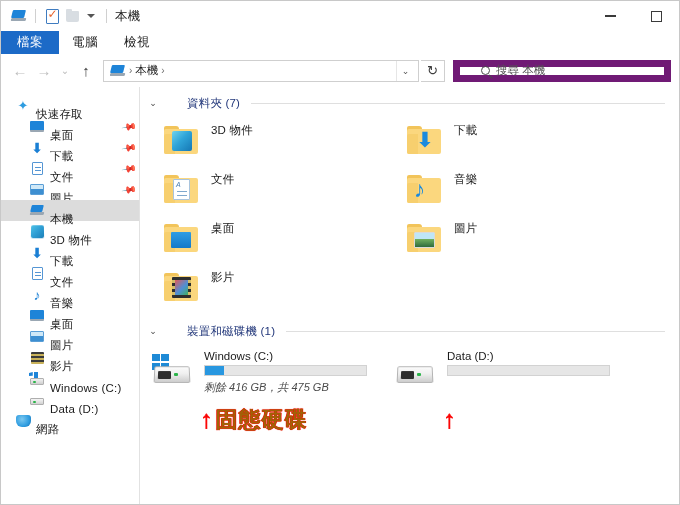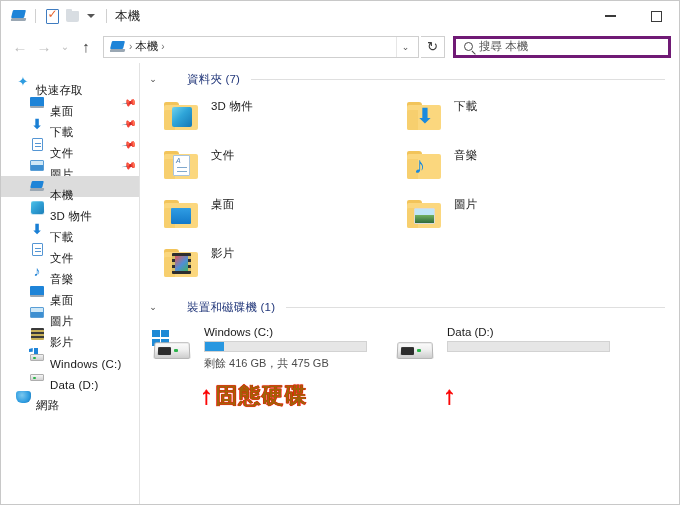--- a/index.html
+++ b/index.html
@@ -125,22 +125,22 @@
     width: 18px; height: 20px; display: flex; align-items: center;
     justify-content: center; font-size: 9px; color: #555;
     border-left: 1px solid #e6e6e6;
   }
   .refreshbtn {
     width: 24px; height: 22px; border: 1px solid #cfcfcf; border-left: none;
     display: flex; align-items: center; justify-content: center;
     font-size: 13px; color: #3d3d3d; background: #fff; cursor: default;
   }
   .searchbox {
-    width: 218px; height: 22px; border: 3px solid #701a75; background: #fff;
-    display: flex; align-items: center; gap: 6px; padding: 0 8px;
+    width: 218px; height: 22px; border: 7px solid #701a75; background: #fff;
+    display: flex; align-items: center; gap: 6px; padding: 0 21px;
     margin-left: 6px;
   }
   .search-glyph {
     width: 9px; height: 9px; border: 1.4px solid #4a4a4a;
     border-radius: 50%; position: relative; flex: none;
   }
   .search-glyph::after {
     content: ""; position: absolute; right: -4px; bottom: -3px;
     width: 5px; height: 1.4px; background: #4a4a4a;
     transform: rotate(45deg);
@@ -368,21 +368,21 @@
   .drive-info { flex: 1; min-width: 0; padding-top: 1px; }
   .drive-name {
     font-size: 11.5px; color: #1a1a1a; margin-bottom: 3px; white-space: nowrap;
   }
   .bar {
     width: 163px; height: 11px; background: #e6e6e6; border: 1px solid #d2d2d2;
     position: relative; overflow: hidden;
   }
   .bar .fill { height: 100%; background: #2897e0; }
   .drive-cap {
-    font-size: 11px; color: #4b4b4b; margin-top: 4px; white-space: nowrap;
+    font-size: 11px; color: #4b4b4b; margin-top: 4px; white-space: nowrap; font-style: italic;
   }
 
   
   .annot-row {
     display: flex; padding: 10px 0 0 8px;
   }
   .annot {
     width: 243px; display: flex; align-items: center; gap: 3px;
     padding-left: 52px;
   }
@@ -426,20 +426,25 @@
     <div class="win-controls">
       <div class="win-btn">
         <span class="glyph-min"></span>
       </div>
       <div class="win-btn">
         <span class="glyph-max"></span>
       </div>
     </div>
   </div>
 
+  <div class="ribbon">
+    <div class="tab file">檔案</div>
+    <div class="tab">電腦</div>
+    <div class="tab">檢視</div>
+  </div>
 
   <div class="addrbar">
     <div class="navbtn dim">←</div>
     <div class="navbtn dim">→</div>
     <div class="navbtn small dim">⌄</div>
     <div class="navbtn active">↑</div>
 
     <div class="addr-field">
       <div class="addr-crumbs">
         <span class="icon-pc-small">

